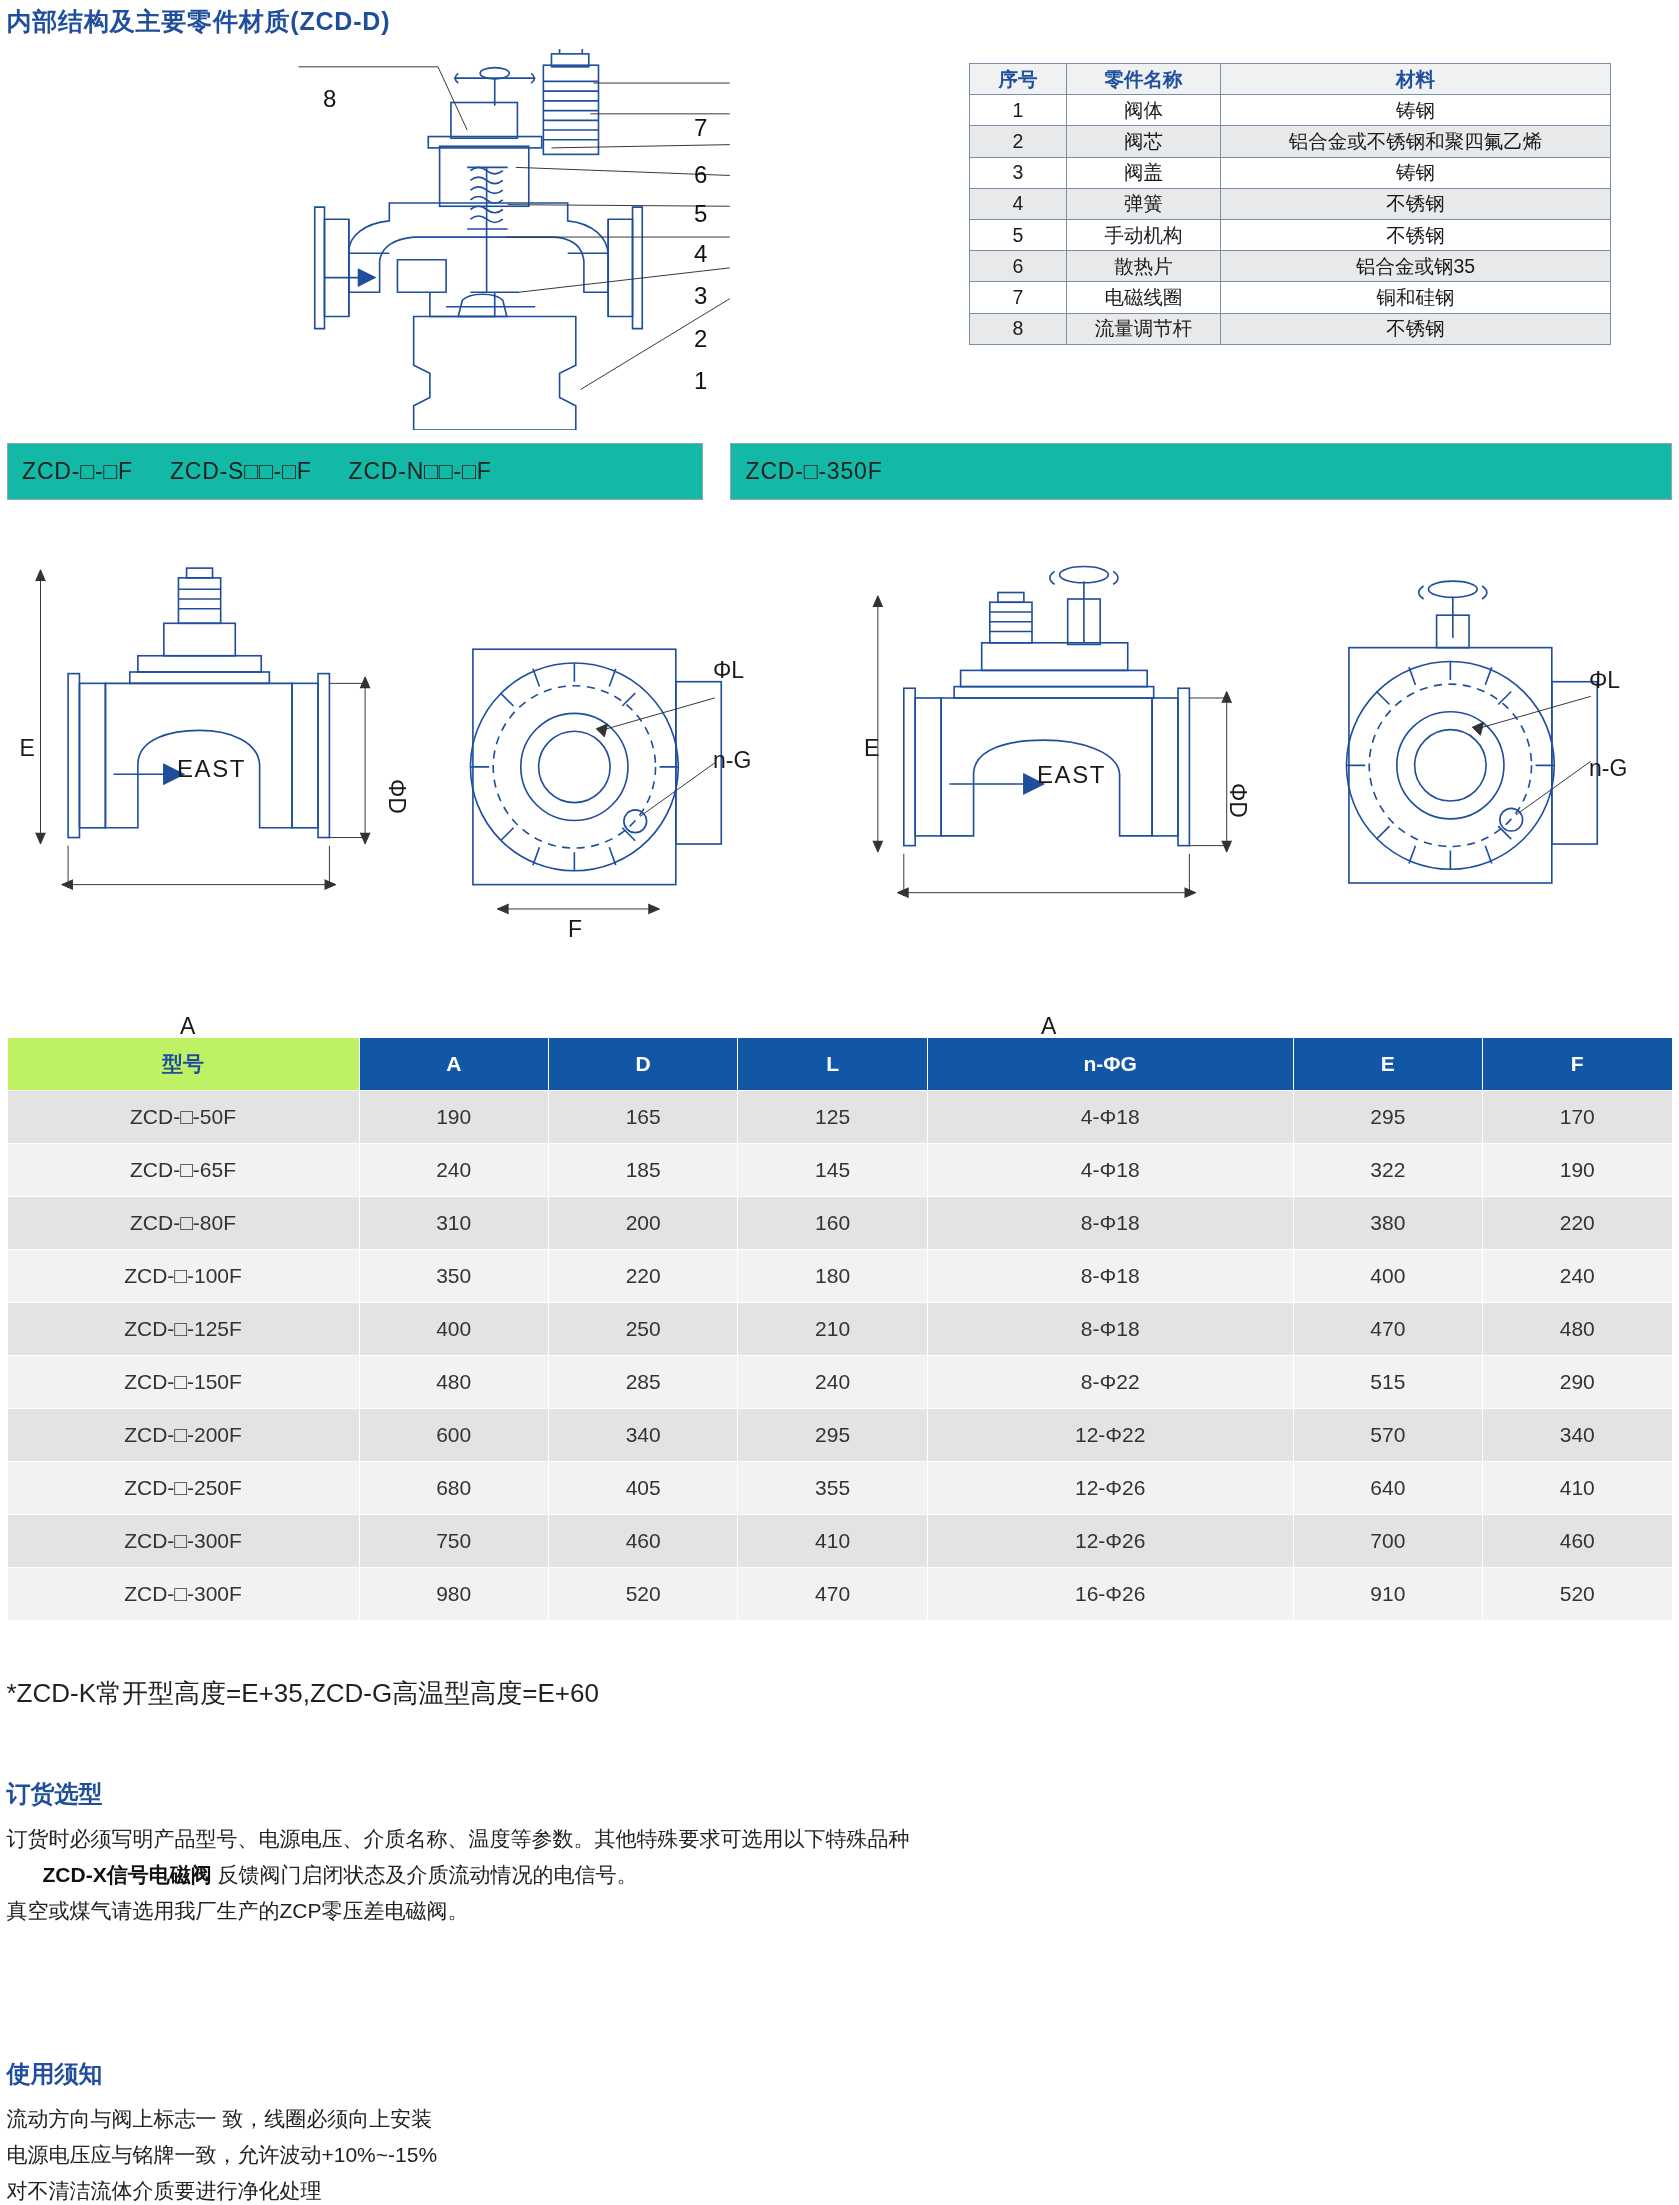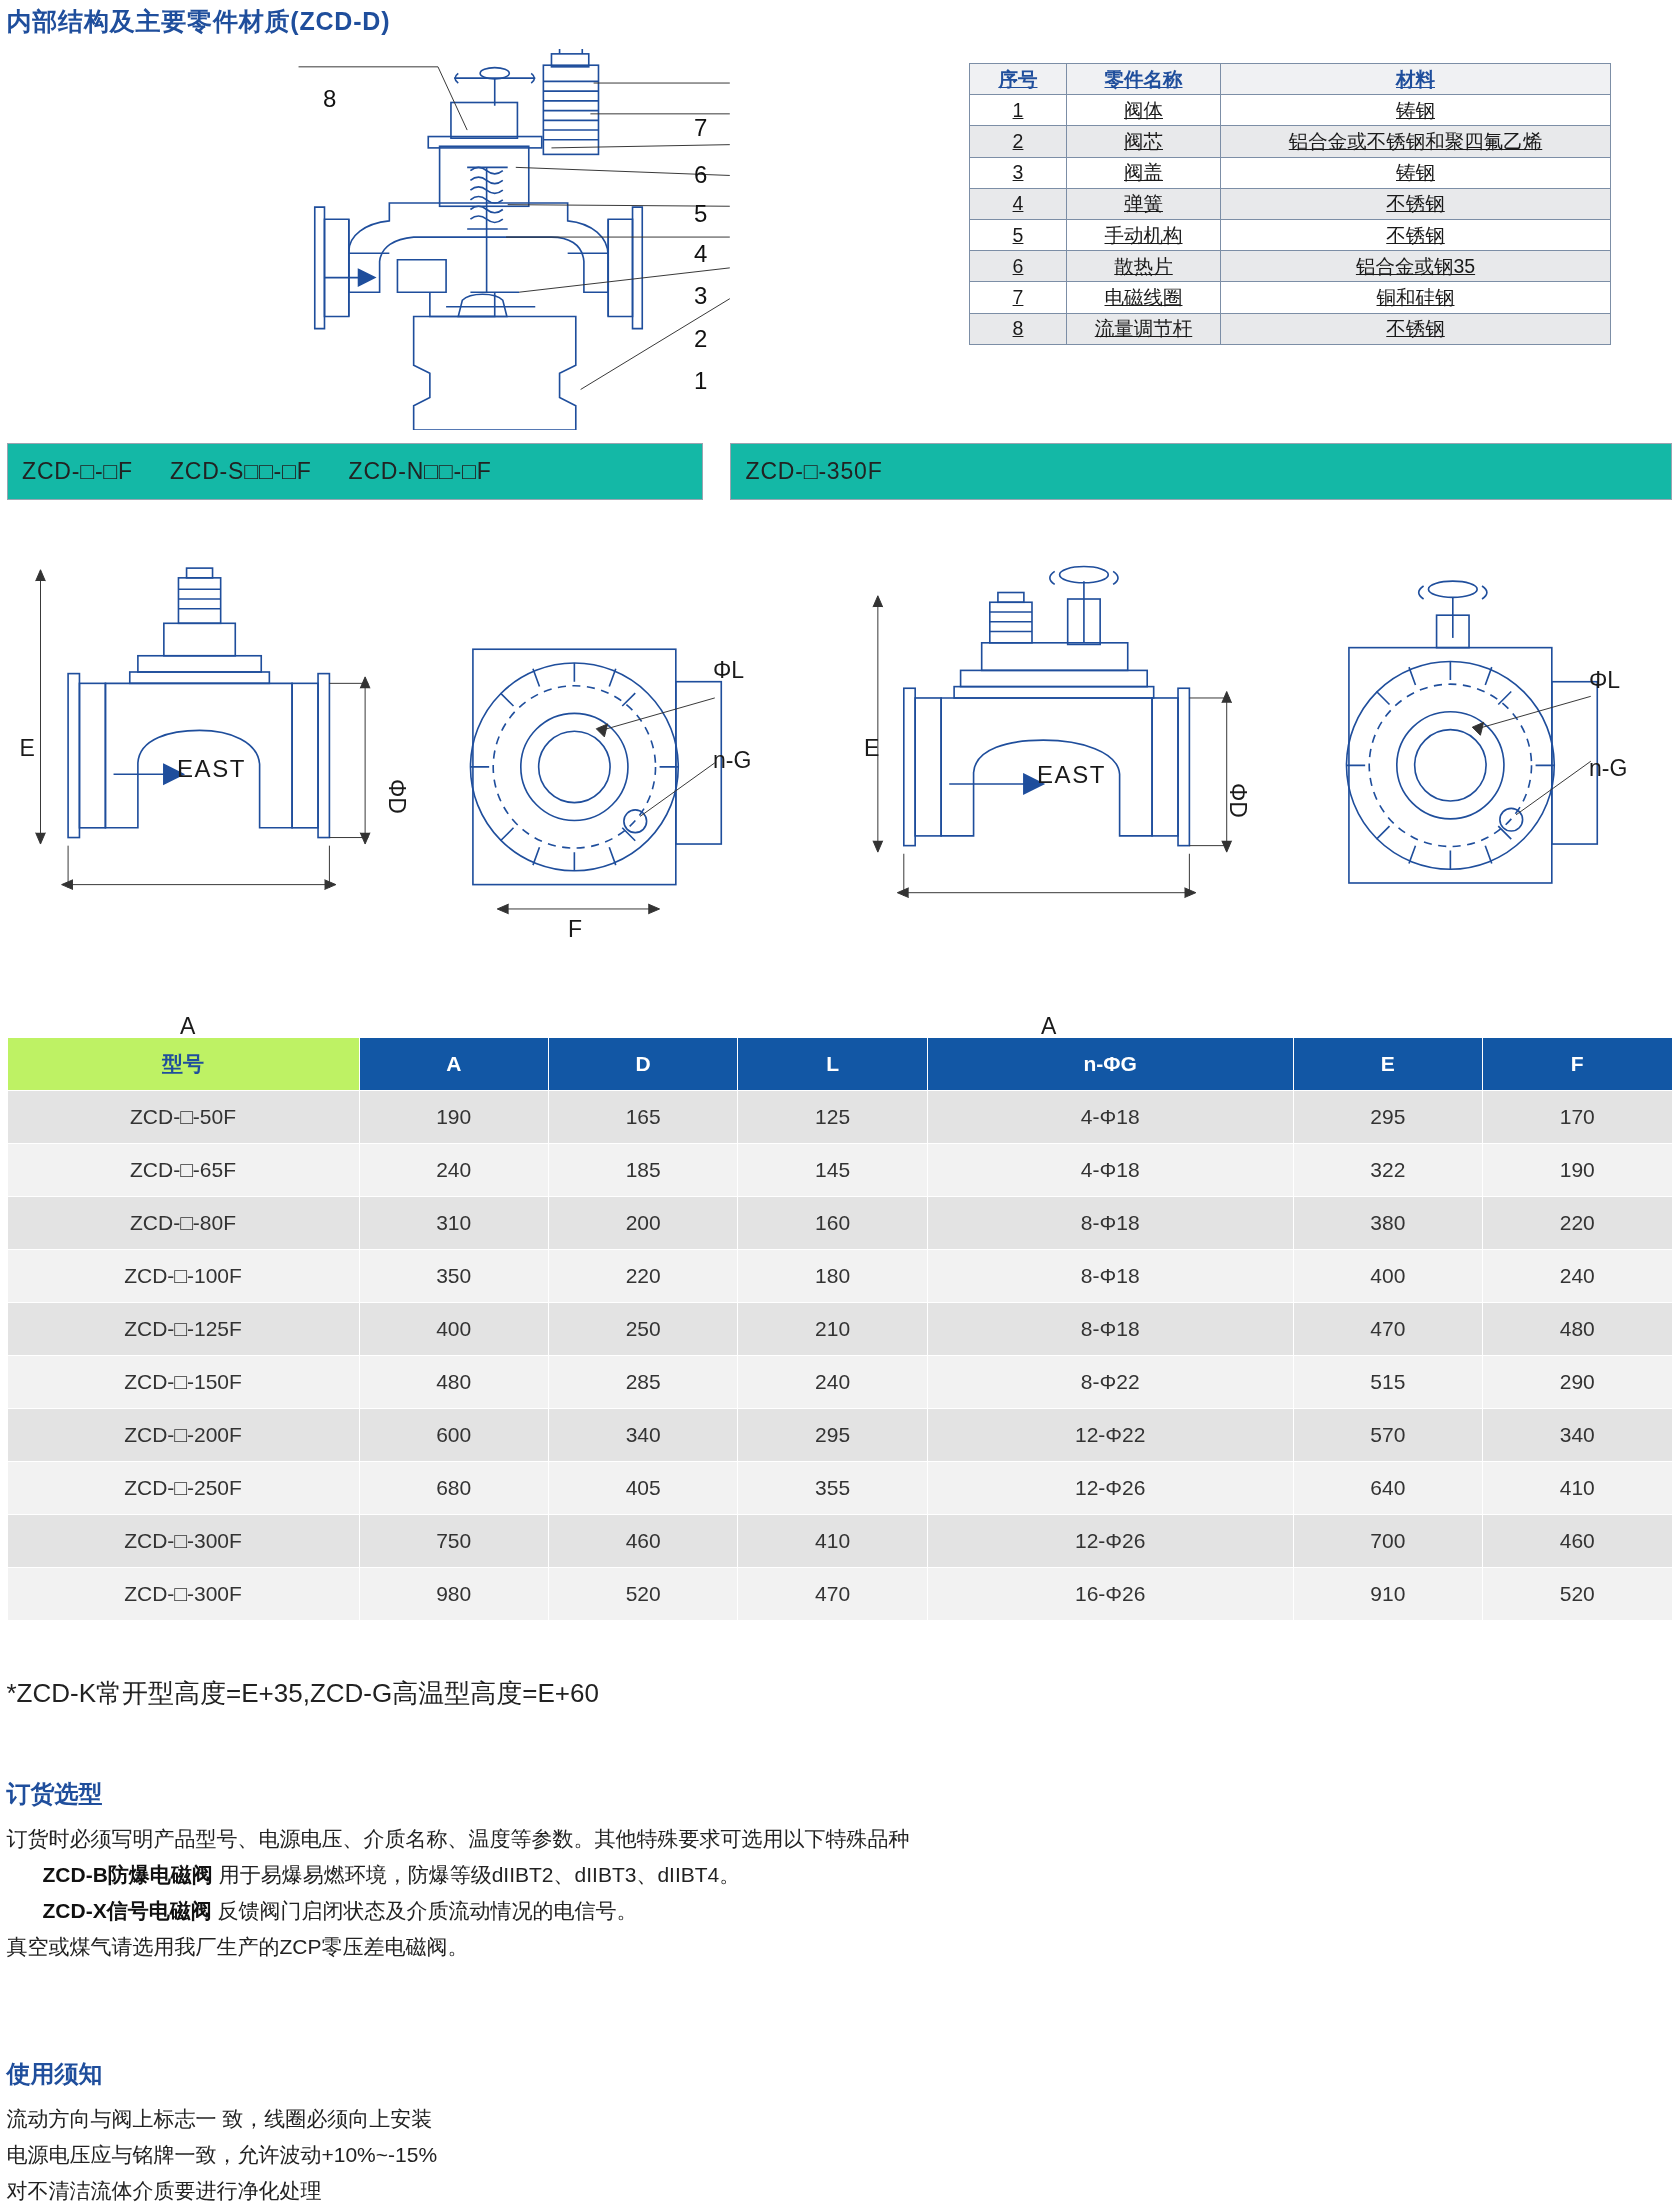--- a/index.html
+++ b/index.html
@@ -27,21 +27,20 @@
     position:absolute;left:969px;top:63px;
     border-collapse:collapse;
     font-size:19.5px;
   }
   .mat-table th,.mat-table td{
     border:0.8px solid #7c8ea6;
     text-align:center;
     padding:1.6px 4.9px;
     height:28px;
     box-sizing:border-box;
-    text-decoration:underline;
   }
   .mat-table thead th{
     background:#f0f1f3;
     color:#1f4e9c;
     font-weight:bold;
   }
   .mat-table td.idx{width:97px;}
   .mat-table td.nm{width:154px;}
   .mat-table td.mt{width:390px;}
   .mat-table tbody tr:nth-child(even){background:#e8e9eb;}
@@ -478,24 +477,20 @@
       </tr>
     </tbody>
   </table>
 
   <div class="note-line">*ZCD-K常开型高度=E+35,ZCD-G高温型高度=E+60</div>
 
   <div class="sec-head sec-order-head">订货选型</div>
   <div class="order-body">
     <div>订货时必须写明产品型号、电源电压、介质名称、温度等参数。其他特殊要求可选用以下特殊品种</div>
     <div class="ind">
-      <b>ZCD-B防爆电磁阀</b>
-      <span>用于易爆易燃环境，防爆等级dIIBT2、dIIBT3、dIIBT4。</span>
-    </div>
-    <div class="ind">
       <b>ZCD-X信号电磁阀</b>
       <span>反馈阀门启闭状态及介质流动情况的电信号。</span>
     </div>
     <div>真空或煤气请选用我厂生产的ZCP零压差电磁阀。</div>
   </div>
 
   <div class="sec-head sec-use-head">使用须知</div>
   <div class="use-body">
     <div>流动方向与阀上标志一 致，线圈必须向上安装</div>
     <div>电源电压应与铭牌一致，允许波动+10%~-15%</div>

